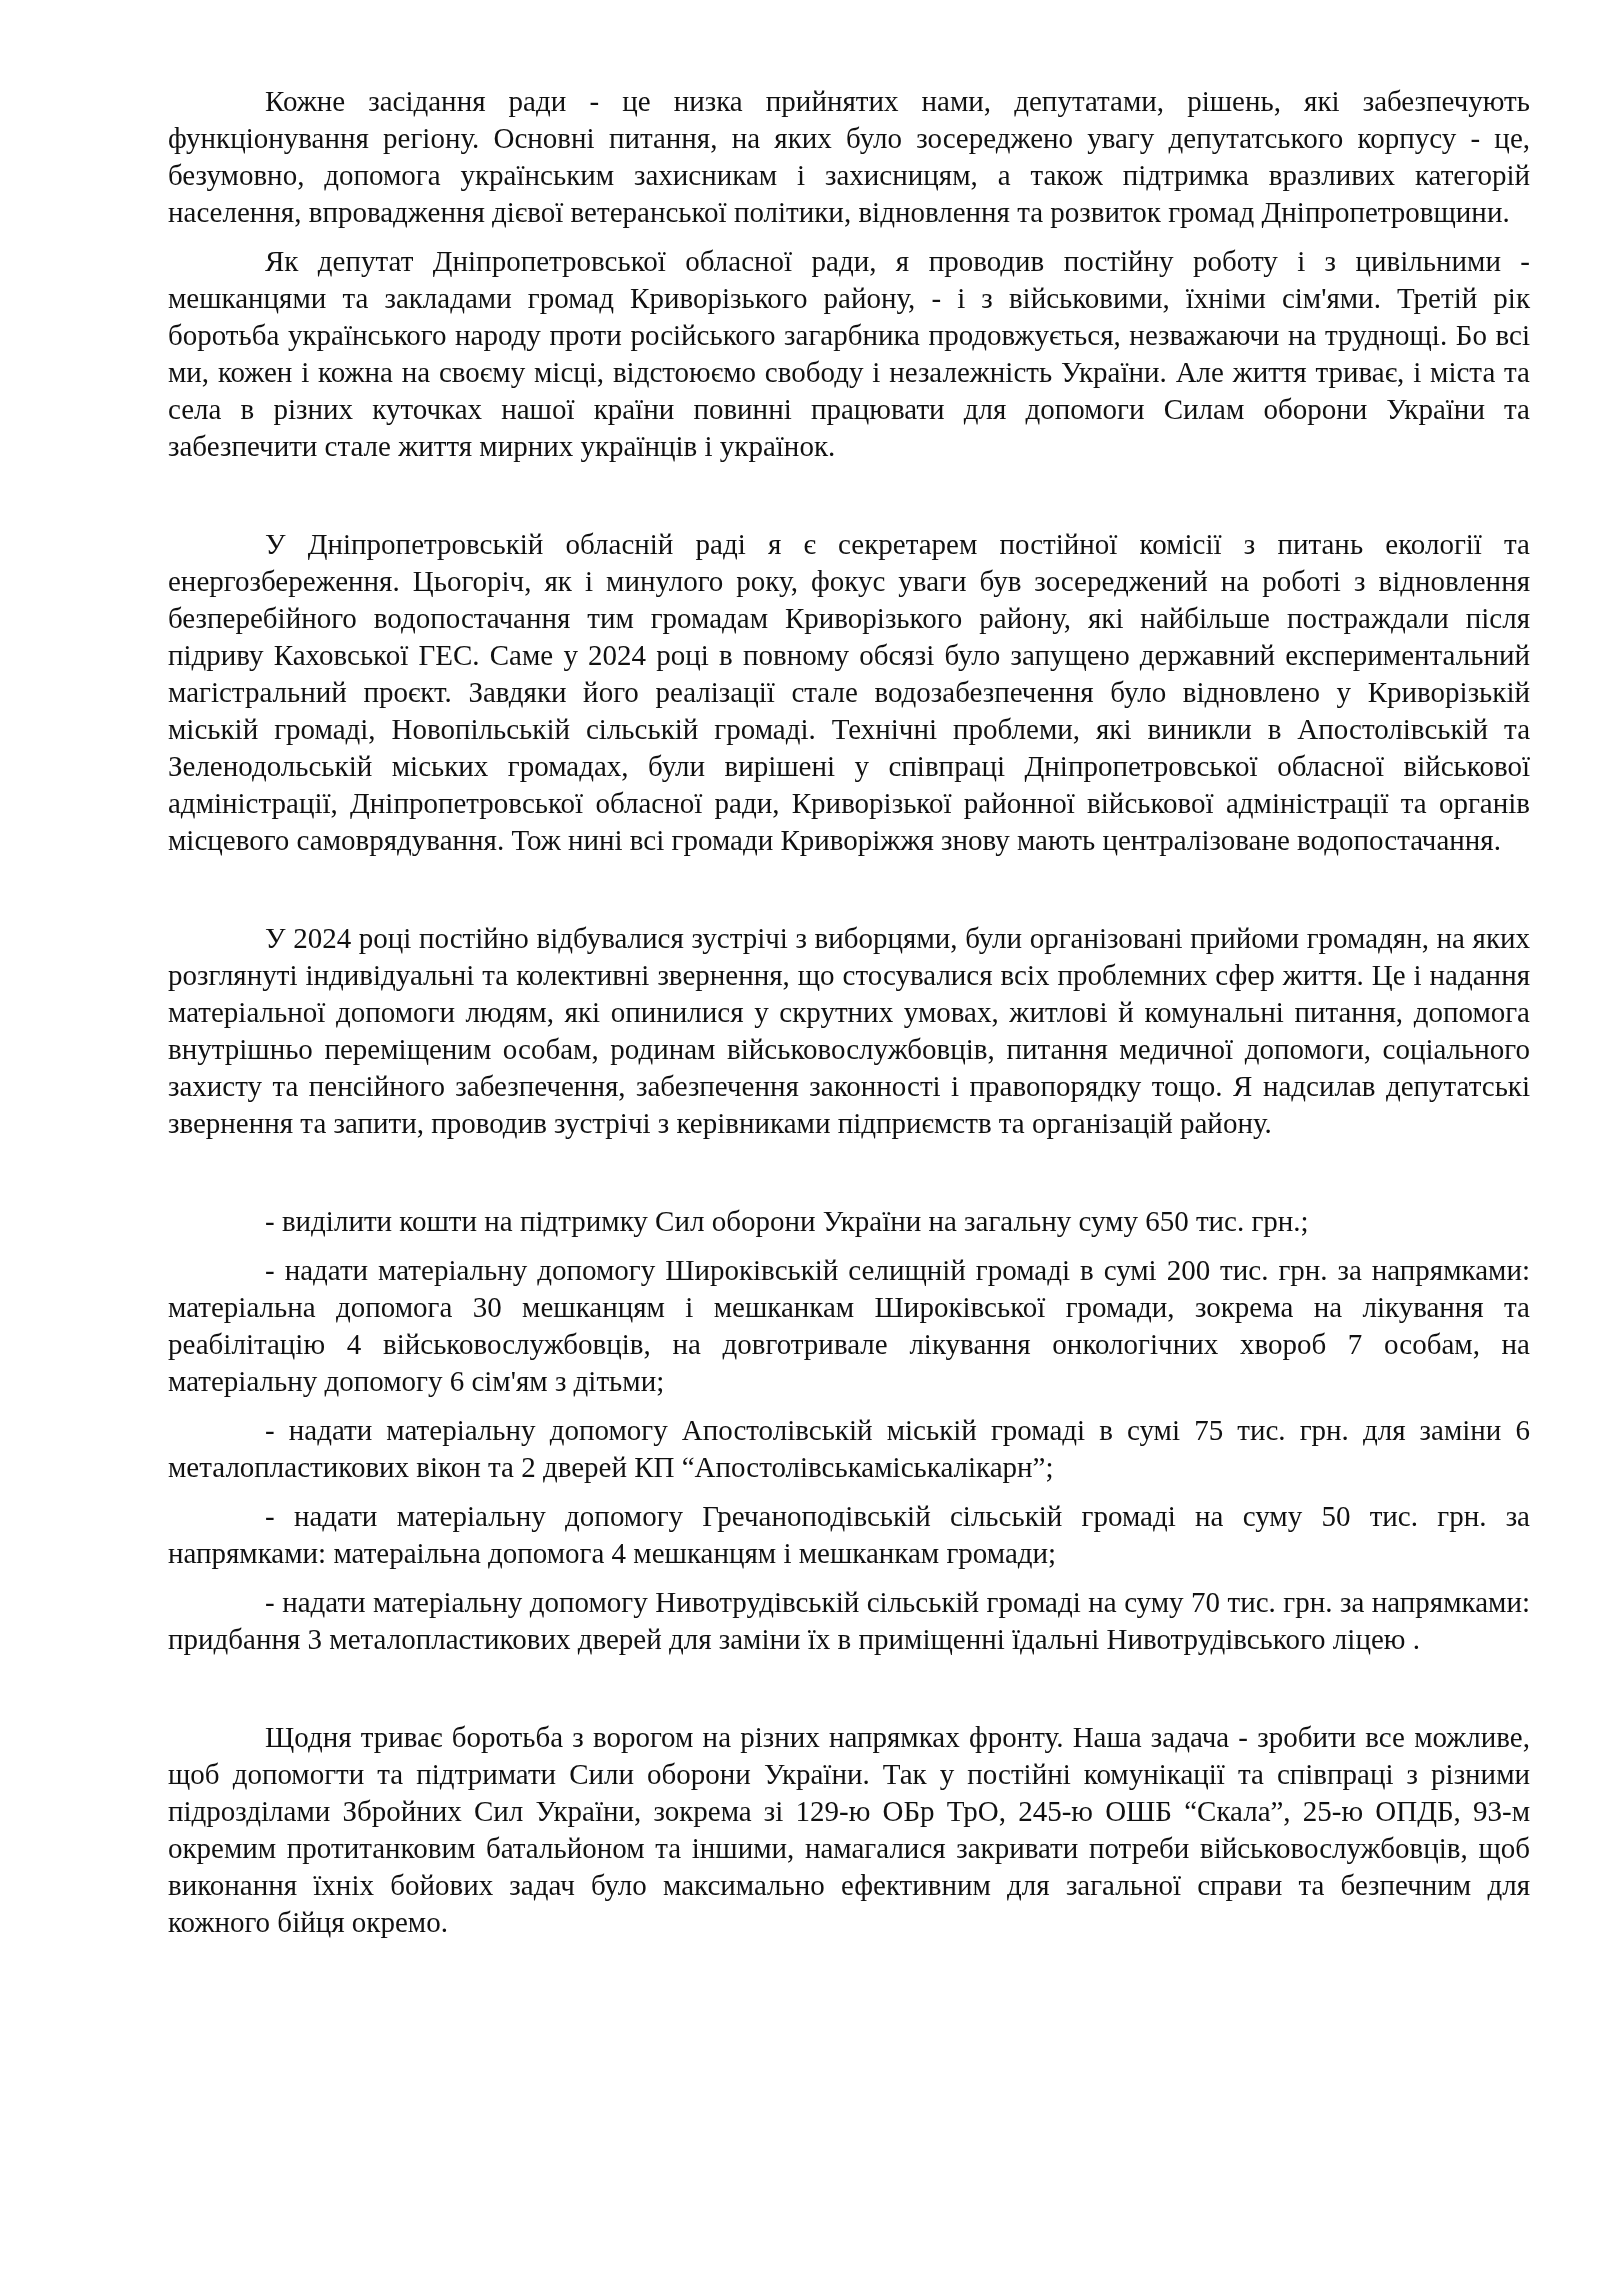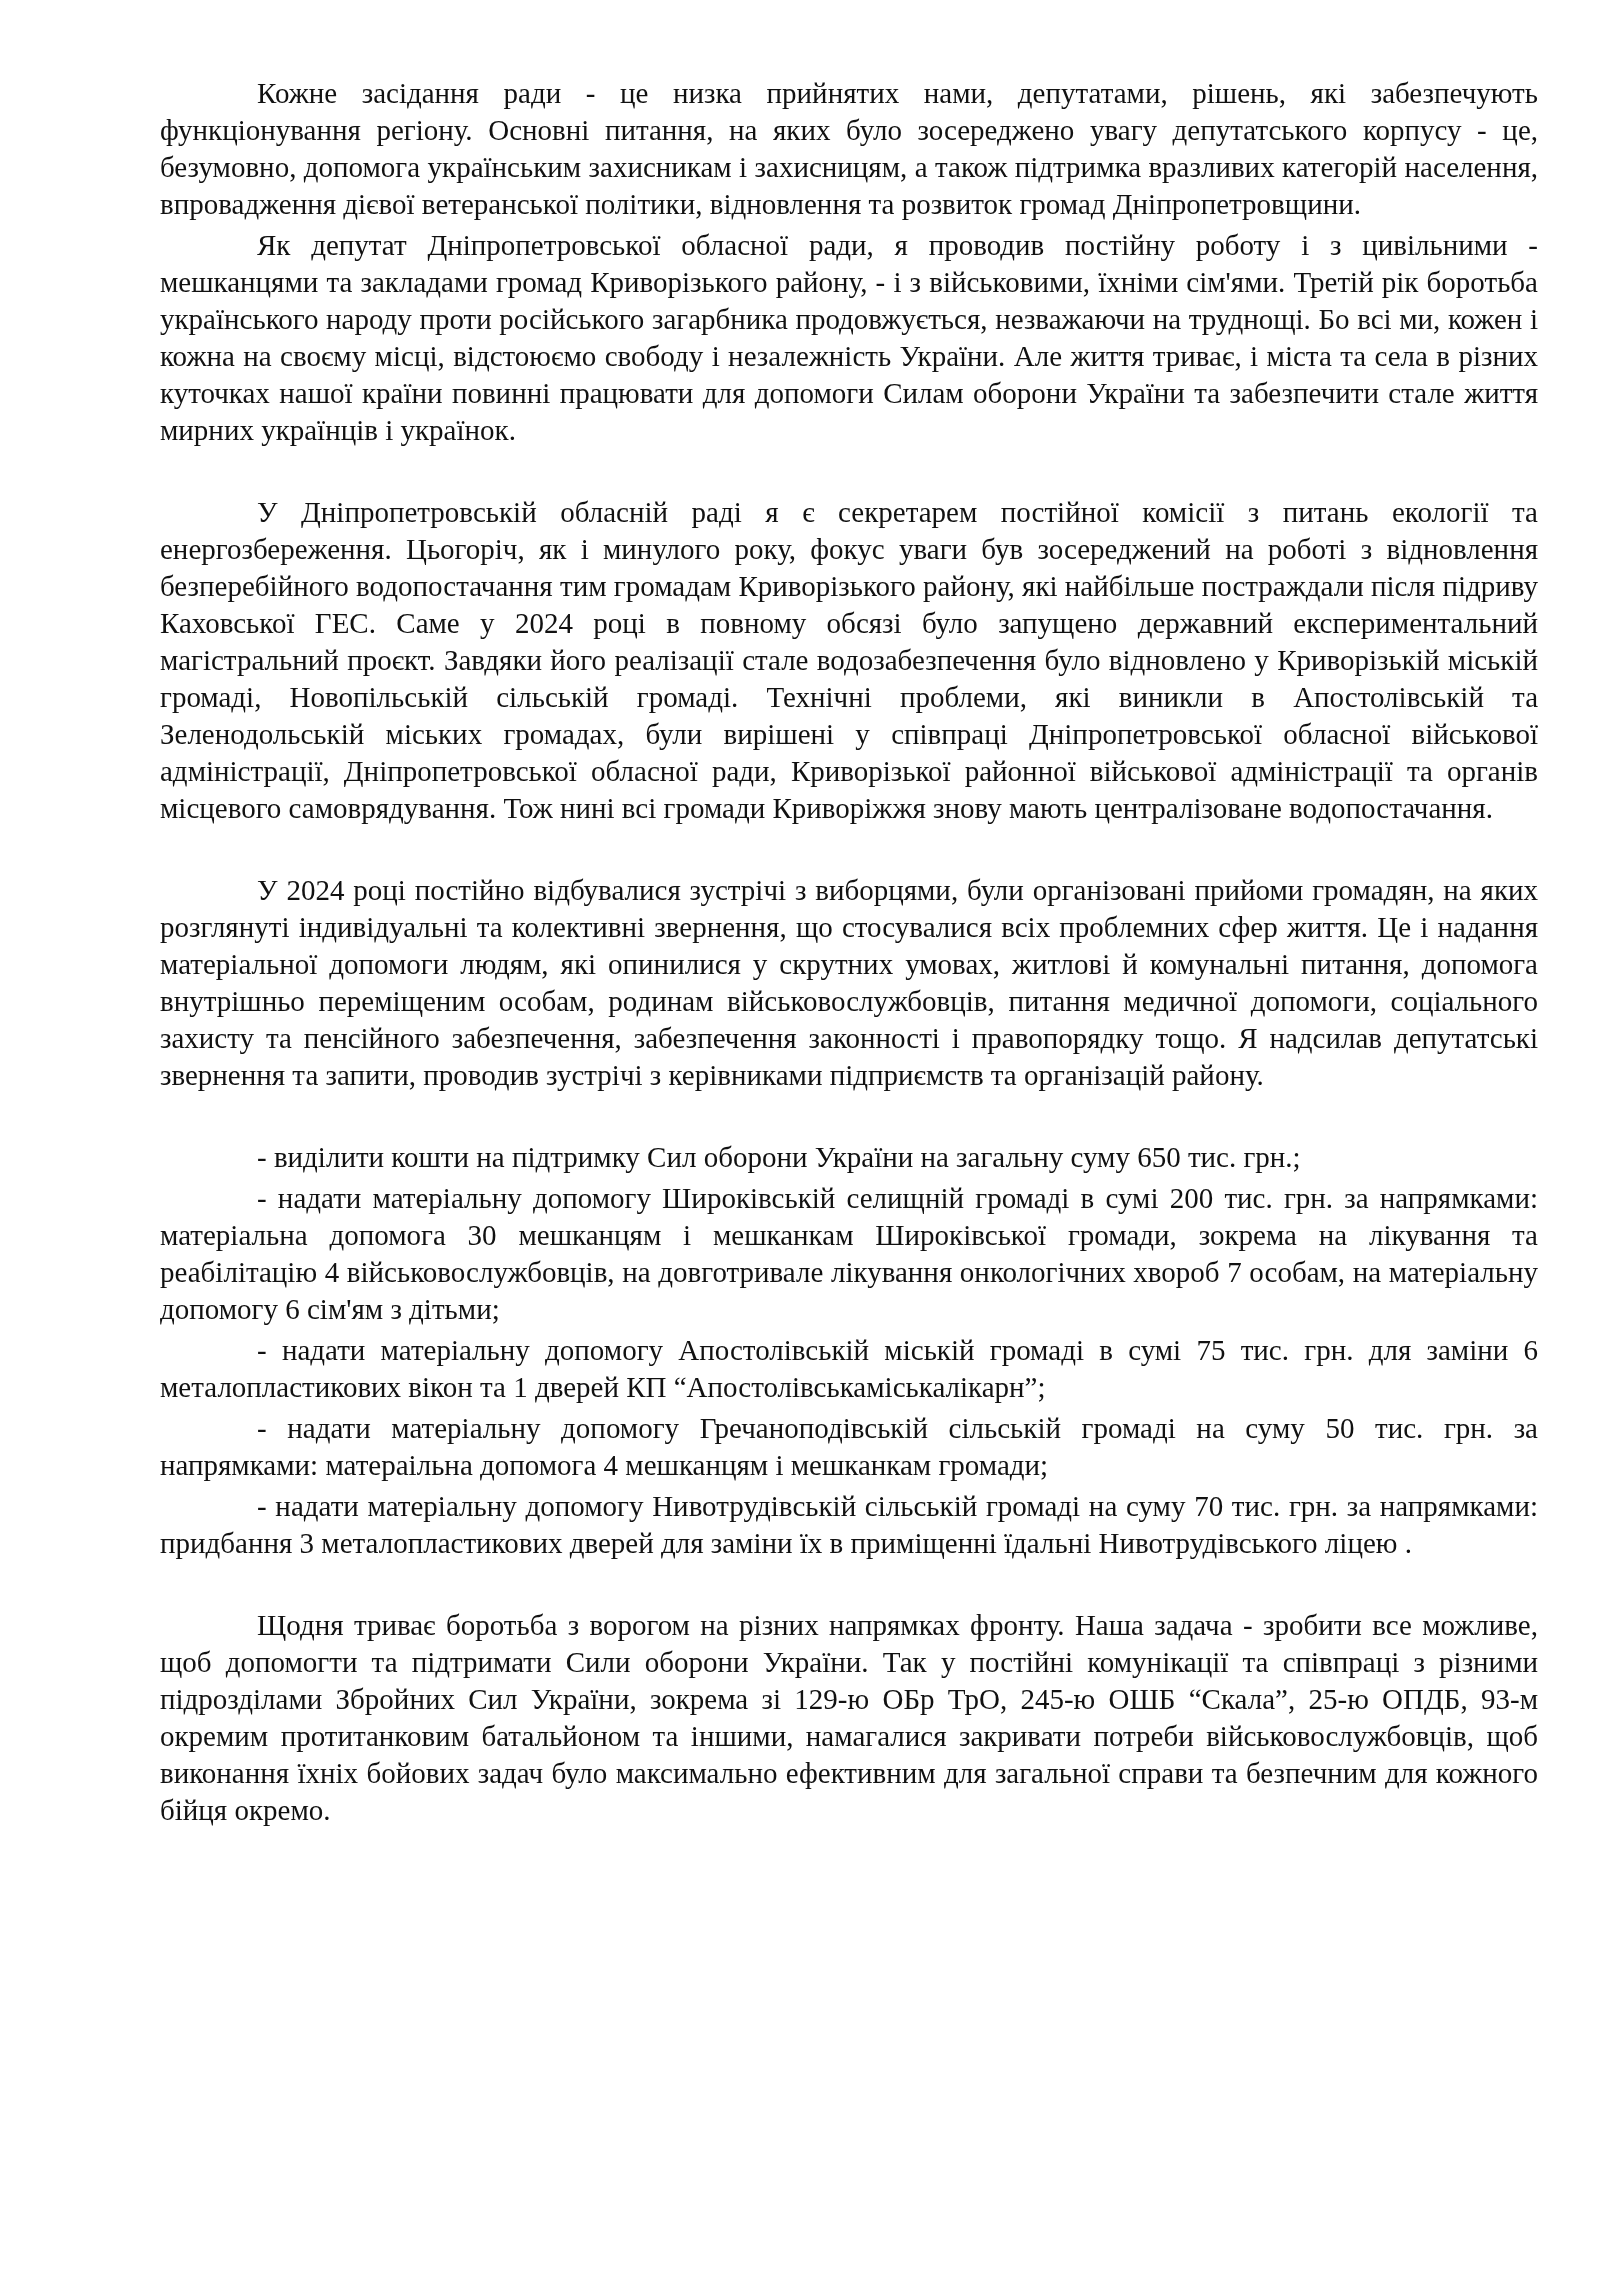--- a/index.html
+++ b/index.html
@@ -17,21 +17,21 @@
       position: absolute;
       left: 156px;
       top: 71px;
       width: 1386px;
       font-family: "Liberation Serif", "DejaVu Serif", serif;
       font-size: 29px;
       line-height: 37px;
       color: #111111;
     }
     .para {
-      margin: 4px;
+      margin: 12px;
       text-indent: 97px;
       text-align: justify;
       text-align-last: left;
       hyphens: none;
     }
     .gap {
       height: 37px;
     }
   </style>
 </head>
@@ -41,20 +41,20 @@
   <p class="para">Кожне засідання ради - це низка прийнятих нами, депутатами, рішень, які забезпечують функціонування регіону. Основні питання, на яких було зосереджено увагу депутатського корпусу - це, безумовно, допомога українським захисникам і захисницям, а також підтримка вразливих категорій населення, впровадження дієвої ветеранської політики, відновлення та розвиток громад Дніпропетровщини.</p>
   <p class="para">Як депутат Дніпропетровської обласної ради, я проводив постійну роботу і з цивільними - мешканцями та закладами громад Криворізького району, - і з військовими, їхніми сім'ями. Третій рік боротьба українського народу проти російського загарбника продовжується, незважаючи на труднощі. Бо всі ми, кожен і кожна на своєму місці, відстоюємо свободу і незалежність України. Але життя триває, і міста та села в різних куточках нашої країни повинні працювати для допомоги Силам оборони України та забезпечити стале життя мирних українців і українок.</p>
   <div class="gap"></div>
   <p class="para">У Дніпропетровській обласній раді я є секретарем постійної комісії з питань екології та енергозбереження. Цьогоріч,  як і минулого року, фокус уваги був зосереджений на роботі з відновлення безперебійного водопостачання тим громадам Криворізького району,  які найбільше постраждали після підриву Каховської ГЕС. Саме у 2024 році в повному обсязі було запущено державний експериментальний магістральний проєкт.  Завдяки його реалізації стале водозабезпечення було відновлено у Криворізькій міській громаді, Новопільській сільській громаді. Технічні проблеми, які виникли в Апостолівській та Зеленодольській міських громадах, були вирішені у співпраці Дніпропетровської обласної військової адміністрації, Дніпропетровської обласної ради,  Криворізької районної військової адміністрації та органів місцевого самоврядування. Тож нині всі громади Криворіжжя знову мають централізоване водопостачання.</p>
   <div class="gap"></div>
   <p class="para">У 2024 році постійно відбувалися зустрічі з виборцями, були організовані прийоми громадян, на яких розглянуті індивідуальні та колективні звернення, що стосувалися всіх проблемних сфер життя. Це і надання матеріальної допомоги людям, які опинилися у скрутних умовах, житлові й комунальні питання, допомога внутрішньо переміщеним особам, родинам військовослужбовців, питання медичної допомоги, соціального захисту та пенсійного забезпечення, забезпечення законності і правопорядку тощо. Я надсилав депутатські звернення та запити, проводив зустрічі з керівниками підприємств та організацій району.</p>
   <div class="gap"></div>
   <div>
     <p class="para">- виділити кошти на підтримку Сил оборони України на загальну суму 650 тис. грн.;</p>
     <p class="para">- надати матеріальну допомогу Широківській селищній громаді в сумі 200 тис. грн. за напрямками: матеріальна допомога 30 мешканцям і мешканкам Широківської громади,  зокрема на лікування та реабілітацію 4 військовослужбовців, на довготривале лікування онкологічних хвороб 7 особам, на матеріальну допомогу 6 сім'ям з дітьми;</p>
-    <p class="para">- надати матеріальну допомогу Апостолівській міській громаді в сумі 75 тис. грн. для заміни 6 металопластикових вікон та 1 дверей КП “Апостолівськаміськалікарн”;</p>
+    <p class="para">- надати матеріальну допомогу Апостолівській міській громаді в сумі 75 тис. грн. для заміни 6 металопластикових вікон та 2 дверей КП “Апостолівськаміськалікарн”;</p>
     <p class="para">- надати матеріальну допомогу Гречаноподівській сільській громаді на суму 50 тис. грн. за напрямками: матераільна допомога 4 мешканцям і мешканкам громади;</p>
     <p class="para">-  надати матеріальну допомогу Нивотрудівській сільській громаді на суму 70 тис. грн. за напрямками: придбання 3 металопластикових дверей  для заміни їх в приміщенні їдальні Нивотрудівського ліцею .</p>
   </div>
   <div class="gap"></div>
   <p class="para">Щодня триває боротьба з ворогом на різних напрямках фронту. Наша задача - зробити все можливе, щоб допомогти та підтримати Сили оборони України. Так у постійні комунікації та співпраці з різними підрозділами Збройних Сил України, зокрема зі 129-ю ОБр ТрО, 245-ю ОШБ “Скала”, 25-ю ОПДБ, 93-м окремим протитанковим батальйоном та іншими, намагалися закривати потреби військовослужбовців, щоб виконання їхніх бойових задач було максимально ефективним для загальної справи та безпечним для кожного бійця окремо.</p>
 </div>
 
 
 </body></html>

